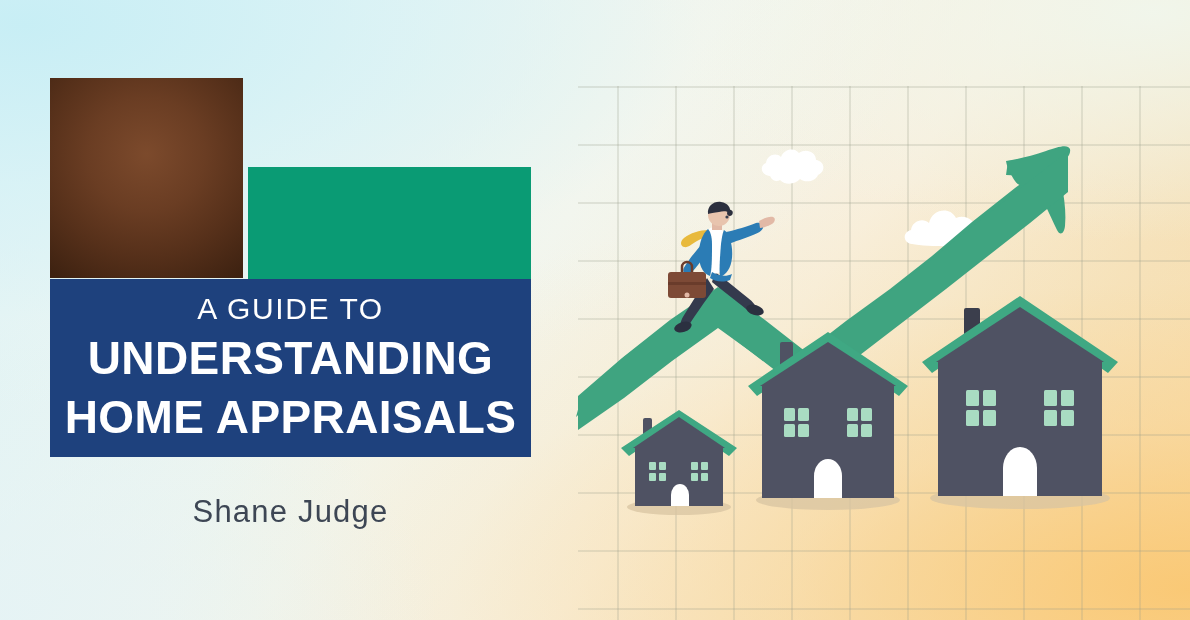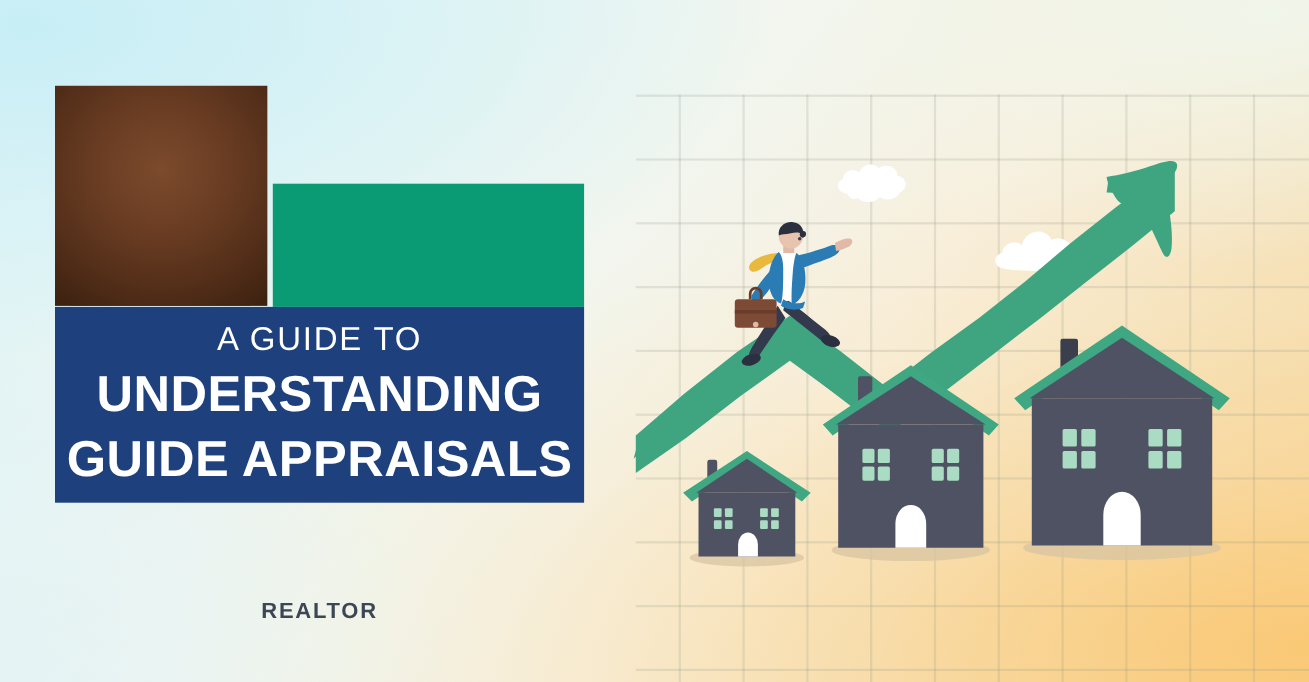--- a/index.html
+++ b/index.html
@@ -375,18 +375,18 @@
       <path d="M81,101 C88,99 104,99 111,101 C104,104 88,104 81,101 Z" fill="#ffffff"></path>
 
       <path d="M84,110 C90,114 102,114 108,110 C102,116 90,116 84,110 Z" fill="#cf9670" opacity="0.6"></path>
     </svg>
   </div>
 
   <div class="blue-block"></div>
   <div class="title-wrap">
     <div class="title-line1">A GUIDE TO</div>
     <div class="title-line2">UNDERSTANDING</div>
-    <div class="title-line3">GUIDE APPRAISALS</div>
+    <div class="title-line3">HOME APPRAISALS</div>
   </div>
 
-  <div class="agent-role">REALTOR</div>
+  <div class="agent-name">Shane Judge</div>
 
 </div>
 
 </body></html>

